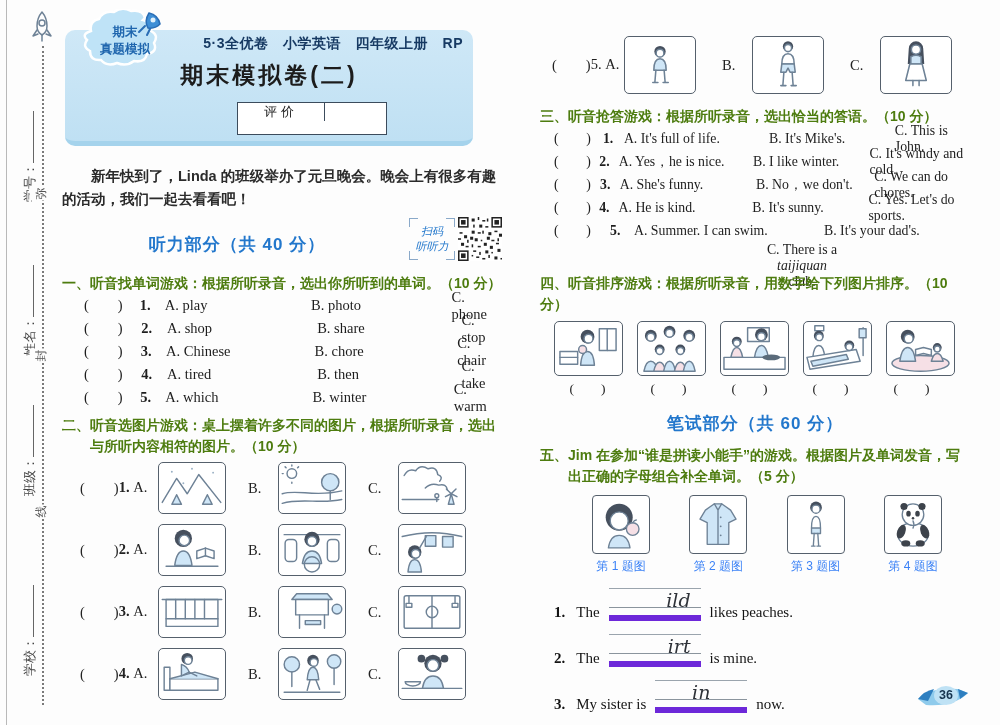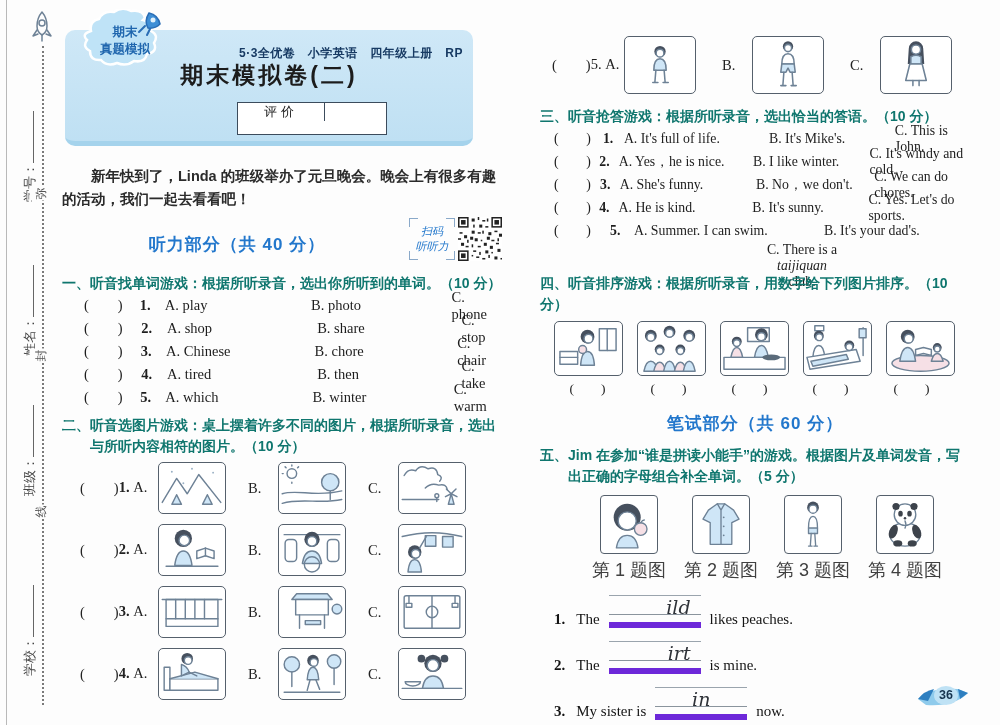--- a/index.html
+++ b/index.html
@@ -17,21 +17,21 @@
   .seal-char{position:absolute;left:34px;transform:rotate(-90deg);font-size:12px;color:#555;
     background:#fdfdfd;padding:3px 1px;}
 
   
   .page-left{position:absolute;left:62px;top:0;width:440px;}
   .page-right{position:absolute;left:540px;top:0;width:430px;}
 
   
   .card{position:relative;margin-top:30px;margin-left:3px;width:408px;height:111px;
     background:linear-gradient(#cfe8f7,#bfe0f3);border-radius:10px;border-bottom:5px solid #a5d3ec;}
-  .series{position:absolute;top:15px;right:10px;font-size:12px;font-weight:bold;color:#173a63;letter-spacing:.5px;}
+  .series{position:absolute;top:5px;right:10px;font-size:14px;font-weight:bold;color:#173a63;letter-spacing:.5px;}
   .paper-title{position:absolute;top:30px;left:0;right:0;text-align:center;font-size:23px;font-weight:bold;
     letter-spacing:3px;color:#1c1c1c;}
   .info-row{position:absolute;top:66px;left:60px;font-size:12.5px;color:#1c5a96;font-style:italic;}
   .info-row .line{display:flex;align-items:center;gap:6px;height:20px;}
   .eval-box{position:absolute;top:72px;right:86px;width:148px;height:31px;background:#fff;
     border:1px solid #3c4c5c;display:flex;flex-direction:column;}
   .eval-box .cell-l{width:86px;border-right:1px solid #3c4c5c;display:flex;align-items:center;justify-content:center;
     font-size:13px;color:#222;letter-spacing:4px;}
   .eval-box .cell-r{flex:1;}
   .badge{position:absolute;top:-21px;left:6px;width:108px;height:70px;}
@@ -45,21 +45,21 @@
   .listen-head .part-title{position:absolute;top:12px;left:0;right:90px;}
   .qr-wrap{position:absolute;right:0;top:-4px;display:flex;align-items:center;gap:3px;}
   .qr-label{position:relative;width:46px;height:42px;color:#2277cc;font-size:11px;font-style:italic;
     display:flex;flex-direction:column;align-items:center;justify-content:center;line-height:15px;}
   .qr-label .cnr{position:absolute;width:8px;height:8px;border:0 solid #8aa9c9;}
   .cnr.tl{top:0;left:0;border-top-width:1.5px;border-left-width:1.5px;}
   .cnr.tr{top:0;right:0;border-top-width:1.5px;border-right-width:1.5px;}
   .cnr.bl{bottom:0;left:0;border-bottom-width:1.5px;border-left-width:1.5px;}
   .cnr.br{bottom:0;right:0;border-bottom-width:1.5px;border-right-width:1.5px;}
 
-  .sec-head{font-size:14px;font-weight:bold;color:#0f766e;line-height:21px;}
+  .sec-head{font-size:14px;font-weight:bold;color:#4d7c0f;line-height:21px;}
   .hang{padding-left:2em;text-indent:-2em;}
 
   
   .optrow{display:flex;padding-left:22px;height:23px;align-items:center;font-size:14.5px;color:#1d1d1d;}
   .optrow .br{width:58px;}
   .optrow .qno{font-weight:bold;width:26px;}
   .optrow .oa{width:152px;}
   .optrow .ob{width:146px;}
 
   
@@ -87,21 +87,21 @@
   
   .strip{display:flex;gap:14px;padding-left:14px;margin-top:6px;}
   .strip .imgbox{width:67px;height:53px;}
   .strip-br{display:flex;gap:14px;padding-left:14px;margin-top:4px;font-size:13.5px;}
   .strip-br span{width:67px;text-align:center;}
 
   
   .s5-strip{display:flex;justify-content:space-between;padding:0 28px 0 52px;margin-top:8px;}
   .s5-item{display:flex;flex-direction:column;align-items:center;}
   .s5-item .imgbox{width:56px;height:57px;border-radius:4px;}
-  .s5-cap{margin-top:4px;font-size:18px;color:#404040;}
+  .s5-cap{margin-top:4px;font-size:12px;color:#3b82f6;}
 
   .sentence{display:flex;align-items:flex-end;padding-left:14px;margin-top:16px;height:30px;
     font-size:15px;color:#141414;}
   .sentence .qno{font-weight:bold;margin-right:6px;}
   .sentence .w{margin:0 5px;}
   .blank{position:relative;display:inline-block;width:92px;height:26px;margin:0 4px;
     border-top:1px solid #9aa4ad;border-bottom:6px solid #6d28d9;}
   .blank::after{content:"";position:absolute;left:0;right:0;bottom:7px;border-bottom:1px solid #8a949d;}
   .blank .hw{position:absolute;bottom:4px;left:0;right:0;text-align:center;
     font-family:"DejaVu Serif",serif;font-style:italic;font-size:19px;color:#2e3238;}

